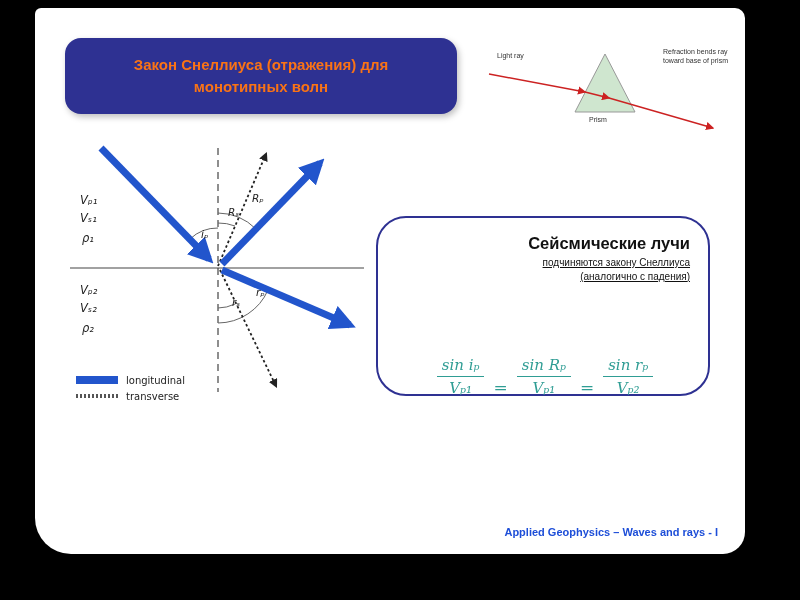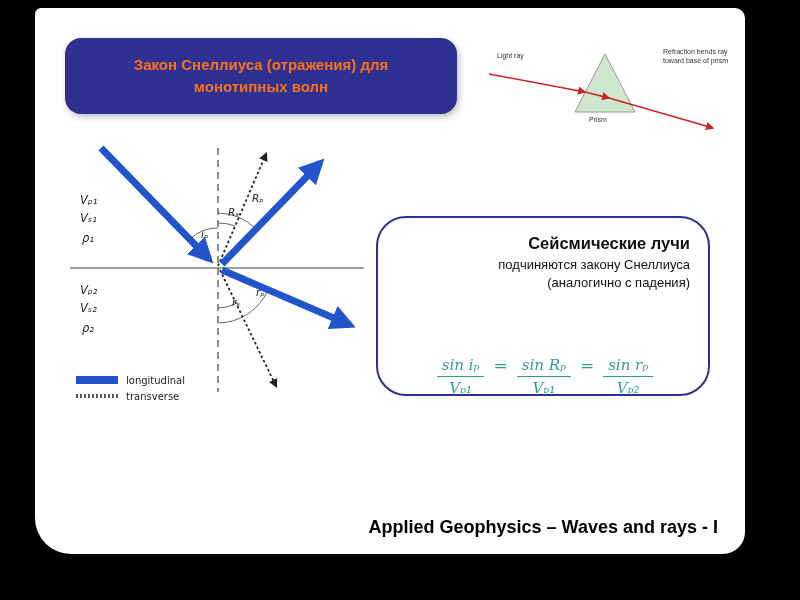--- a/index.html
+++ b/index.html
@@ -27,33 +27,33 @@
   .seismic text{font-family:"DejaVu Sans",sans-serif;fill:#222;}
   .mat-label{font-size:11.5px;font-style:italic;}
   .ang-label{font-size:10.5px;font-style:italic;}
   .leg-label{font-size:10px;font-style:normal;}
 
   
   .info-box{position:absolute;left:341px;top:164px;width:334px;height:180px;background:#fff;
             border:2px solid #2e3192;border-radius:30px;box-sizing:border-box;
             padding:16px 18px 10px 18px;text-align:right;color:#111;margin-top:44px;}
   .info-heading{font-size:16.5px;font-weight:bold;margin-bottom:3px;}
-  .info-line{font-size:13px;line-height:1.35;}
+  .info-line{font-size:10px;line-height:1.35;text-decoration:underline;}
   .info-para{font-size:13px;line-height:1.35;margin-top:14px;padding:0 10px;}
 
   
-  .formula{position:absolute;left:360px;top:347px;width:300px;display:flex;align-items:flex-start;
+  .formula{position:absolute;left:360px;top:347px;width:300px;display:flex;align-items:flex-end;
            justify-content:center;color:#2f9d94;font-family:"DejaVu Serif",serif;}
   .frac{display:inline-flex;flex-direction:column;align-items:center;font-style:italic;font-size:15px;}
   .frac .num{padding:1px 5px 2px 5px;border-bottom:1.6px solid currentColor;}
   .frac .den{padding:2px 5px 0 5px;}
   .eq{margin:0 9px;font-size:17px;font-style:normal;}
 
   
-  .footer{position:absolute;right:27px;bottom:16px;font-size:18px;font-weight:bold;color:#000000;}
+  .footer{position:absolute;right:27px;bottom:16px;font-size:11px;font-weight:bold;color:#1d4ed8;}
 </style>
 </head>
 <body>
 
 <div class="stage">
   <div class="slide">
 
     <div class="title-box">
       <span>Закон Снеллиуса (отражения) для монотипных волн</span>
     </div>

